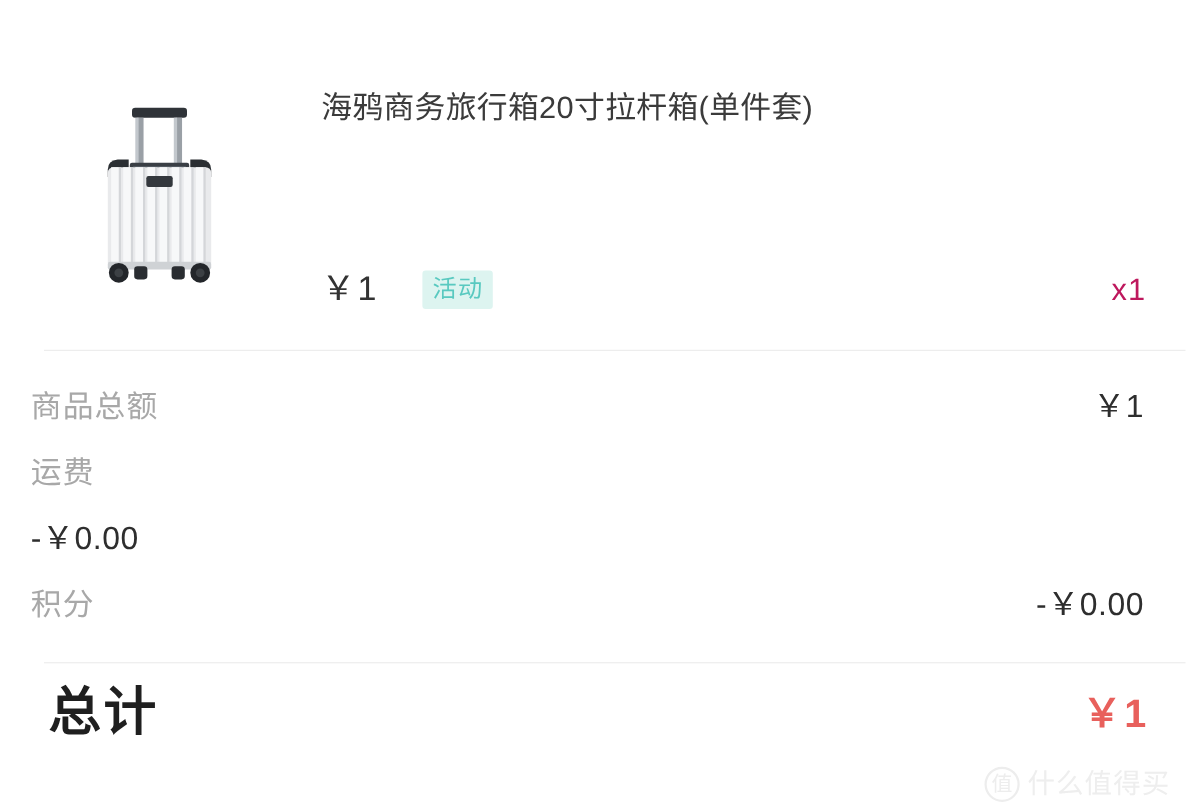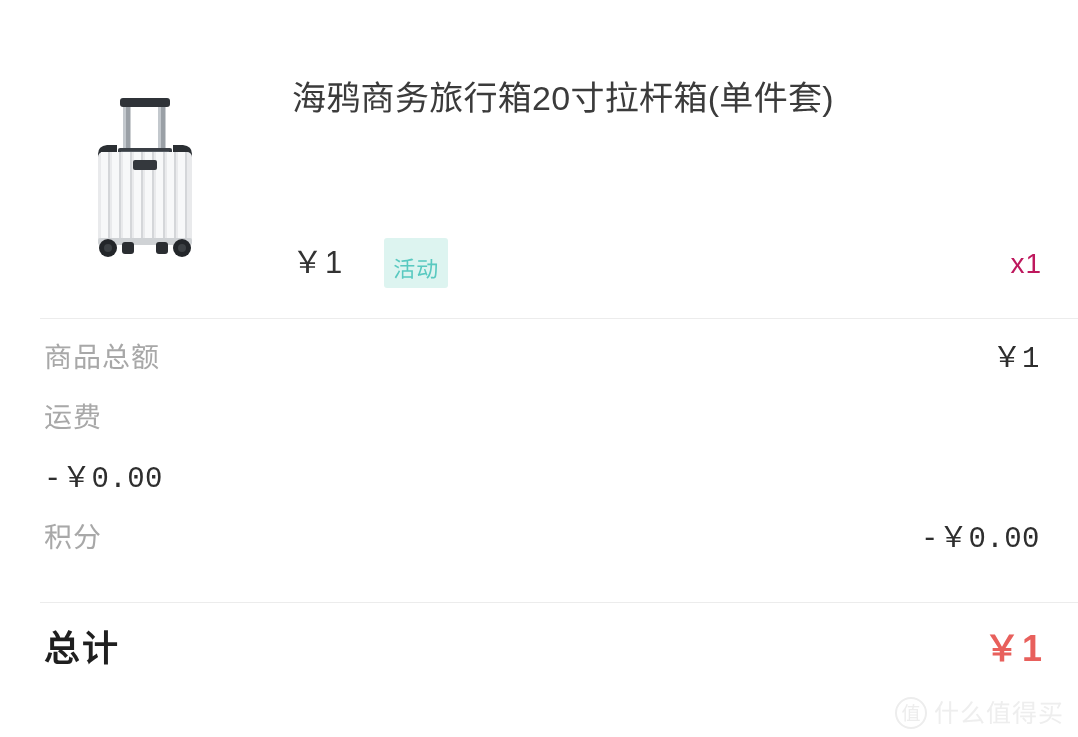--- a/index.html
+++ b/index.html
@@ -38,21 +38,21 @@
     height: 190px;
   }
 
   .product-thumb svg { display: block; width: 100%; height: 100%; }
 
   .product-title {
     position: absolute;
     left: 292px;
     top: 74px;
     width: 700px;
-    font-size: 34px;
+    font-size: 28px;
     line-height: 48px;
     color: #3b3b3b;
     letter-spacing: 0.3px;
     white-space: nowrap;
   }
 
   .product-price-row {
     position: absolute;
     left: 292px;
     top: 240px;
@@ -64,21 +64,21 @@
   .product-price {
     font-size: 31px;
     line-height: 46px;
     color: #333333;
     letter-spacing: 2px;
   }
 
   .product-tag {
     margin-left: 40px;
     display: inline-block;
-    padding: 19px 9px 5px 9px;
+    padding: 4px 9px 5px 9px;
     background: #ddf4f0;
     color: #59c9c0;
     font-size: 22px;
     line-height: 26px;
     border-radius: 3px;
     letter-spacing: 1px;
   }
 
   .product-qty {
     position: absolute;
@@ -106,24 +106,23 @@
     position: absolute;
     left: 0;
     top: 340px;
     width: 1078px;
   }
 
   .summary-row {
     position: relative;
     height: 60px;
     display: flex;
-    align-items: flex-start;
+    align-items: center;
     justify-content: space-between;
-    padding: 0 38px 0 44px;
-    font-family: Liberation Mono, monospace;
+    padding: 0 38px 0 28px;
   }
 
   .summary-label {
     font-size: 28px;
     line-height: 40px;
     color: #a8a8a8;
     letter-spacing: 1px;
   }
 
   .summary-value {
@@ -140,21 +139,21 @@
     top: 618px;
     width: 1078px;
     height: 62px;
     display: flex;
     align-items: center;
     justify-content: space-between;
     padding: 0 34px 0 44px;
   }
 
   .total-label {
-    font-size: 36px;
+    font-size: 48px;
     line-height: 50px;
     font-weight: bold;
     color: #1f1f1f;
     letter-spacing: 2px;
   }
 
   .total-value {
     font-size: 36px;
     line-height: 50px;
     font-weight: bold;

